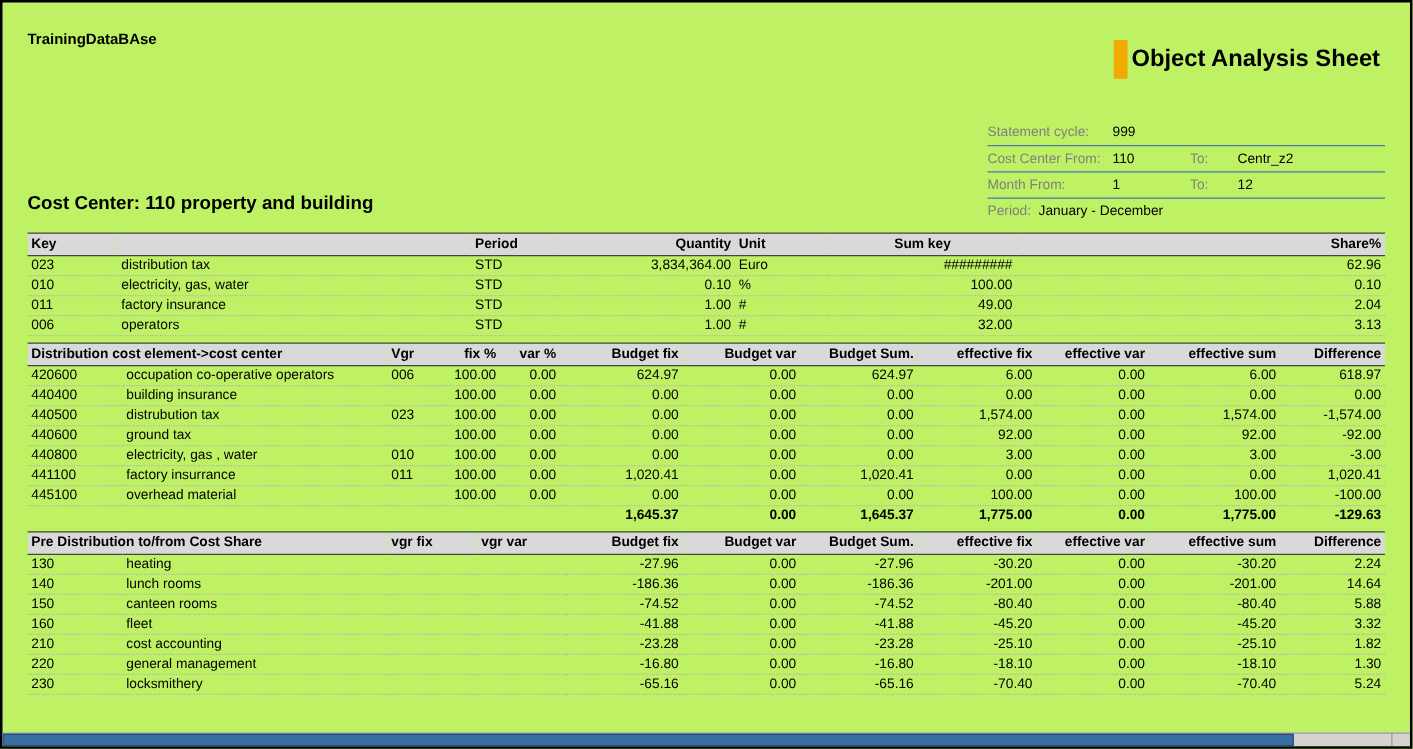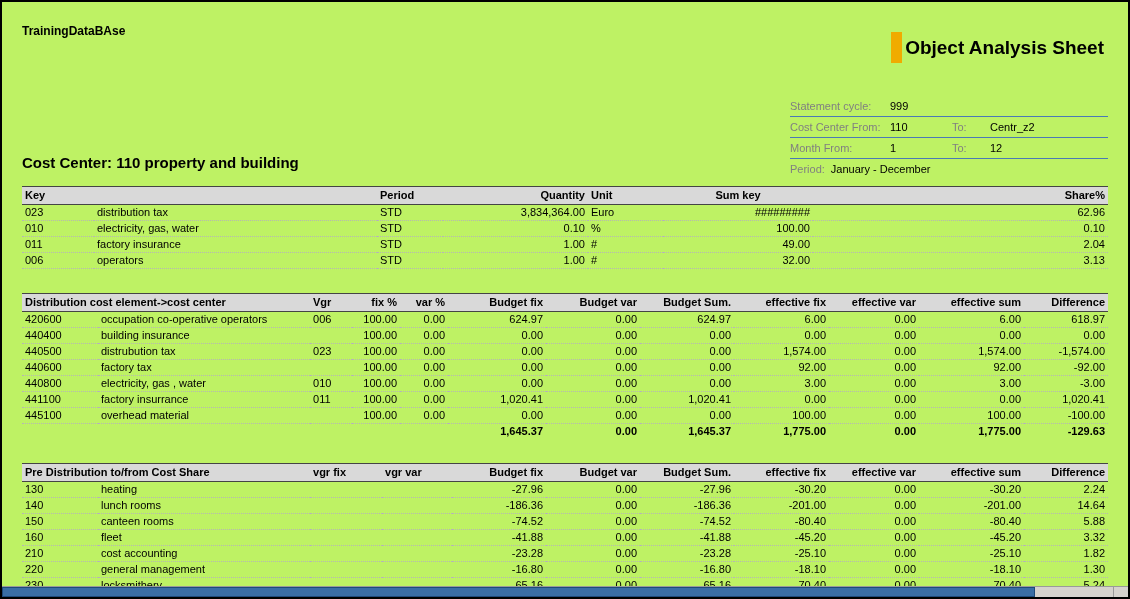--- a/index.html
+++ b/index.html
@@ -27,21 +27,21 @@
   .w1{width:100px;}
   .w2{width:62px;}
   .w3{width:38px;}
   .w4{flex:1;}
   .mr{margin-right:6px;}
 
   .cost-center-heading{position:absolute;left:20px;top:152px;font-size:15px;font-weight:bold;margin:0;}
 
   .tables{position:absolute;left:20px;top:184px;width:1086px;}
   table{width:100%;border-collapse:collapse;table-layout:fixed;font-size:11px;}
-  .t2,.t3{margin-top:24px;}
+  .t2,.t3{margin-top:5px;}
   th{background:var(--header-band-gray);border-top:1px solid #444;border-bottom:1px solid #444;
      font-weight:bold;padding:2px 3px;line-height:13px;white-space:nowrap;overflow:hidden;}
   td{padding:1px 3px;line-height:13px;border-bottom:1px dotted #b5b5b5;white-space:nowrap;overflow:hidden;}
   tfoot td{font-weight:bold;border-bottom:none;}
   .l{text-align:left;}
   .r{text-align:right;}
   .c{text-align:center;}
 
   .scrollbar{position:absolute;left:0;right:15px;bottom:0;height:11px;background:#d6d3ce;border-top:1px solid #9a9a9a;}
   .scroll-thumb{width:93%;height:100%;background:var(--scrollbar-blue);border:1px solid #1e4a7a;}
@@ -215,21 +215,21 @@
             <td class="r">0.00</td>
             <td class="r">0.00</td>
             <td class="r">0.00</td>
             <td class="r">1,574.00</td>
             <td class="r">0.00</td>
             <td class="r">1,574.00</td>
             <td class="r">-1,574.00</td>
           </tr>
           <tr>
             <td class="l">440600</td>
-            <td class="l">factory tax</td>
+            <td class="l">ground tax</td>
             <td class="l"></td>
             <td class="r">100.00</td>
             <td class="r">0.00</td>
             <td class="r">0.00</td>
             <td class="r">0.00</td>
             <td class="r">0.00</td>
             <td class="r">92.00</td>
             <td class="r">0.00</td>
             <td class="r">92.00</td>
             <td class="r">-92.00</td>

